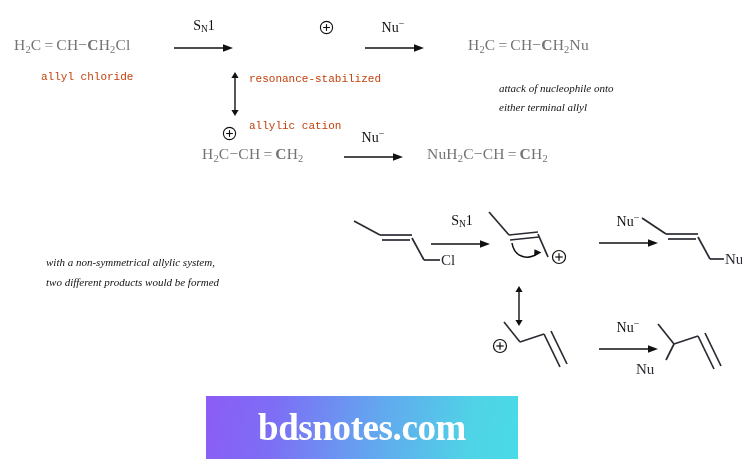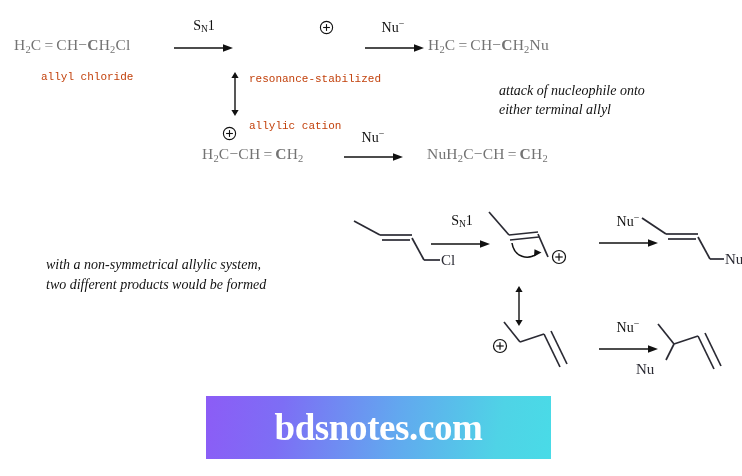--- a/index.html
+++ b/index.html
@@ -45,21 +45,21 @@
   .reagent sup { font-size: 10px; vertical-align: 0.45em; }
 
   
   .rxn-arrow { height: 12px; }
   .rxn-arrow svg { display: block; }
 
   
   .note {
     font-family: "Liberation Serif", serif;
     font-style: italic;
-    font-size: 14px;
+    font-size: 11px;
     line-height: 1.38;
     white-space: nowrap;
     color: #111111;
   }
   .plain-note {
     font-family: Liberation Mono, monospace;
     font-size: 11px;
     line-height: 1.38;
     white-space: nowrap;
     color: #c2410c;
@@ -77,21 +77,21 @@
     fill: #2a2a33;
   }
 
   
   .reso svg { display: block; }
 
   
   #watermark {
     left: 206px;
     top: 396px;
-    width: 345px;
+    width: 312px;
     height: 63px;
     background: linear-gradient(100deg, #8c5cf6 0%, #7d6ef5 22%, #62a8ef 55%, #4fd3e6 84%, #49dbe7 100%);
     display: flex;
     align-items: center;
     justify-content: center;
   }
   #watermark-text {
     font-family: "Liberation Serif", serif;
     font-weight: bold;
     font-size: 37px;
@@ -132,21 +132,21 @@
   <div class="abs reagent" style="left:366px; top:18px; width:54px;">
     Nu<sup>−</sup>
   </div>
   <div class="abs rxn-arrow" style="left:364px; top:42px;">
     <svg width="62" height="12" viewBox="0 0 62 12">
       <line x1="1" y1="6" x2="52" y2="6" stroke="#111111" stroke-width="1.5"></line>
       <polygon points="50,2.2 60,6 50,9.8" fill="#111111"></polygon>
     </svg>
   </div>
 
-  <div class="abs formula" style="left:428px; top:36px;">
+  <div class="abs formula" style="left:468px; top:36px;">
     H<sub>2</sub>C<span class="bond-eq"> = </span>CH−<span class="bold-c">C</span>H<sub>2</sub>Nu
   </div>
 
   <div class="abs reso" style="left:229px; top:72px;">
     <svg width="12" height="44" viewBox="0 0 12 44">
       <line x1="6" y1="4" x2="6" y2="40" stroke="#111111" stroke-width="1.4"></line>
       <polygon points="2.4,6 6,0 9.6,6" fill="#111111"></polygon>
       <polygon points="2.4,38 6,44 9.6,38" fill="#111111"></polygon>
     </svg>
   </div>

